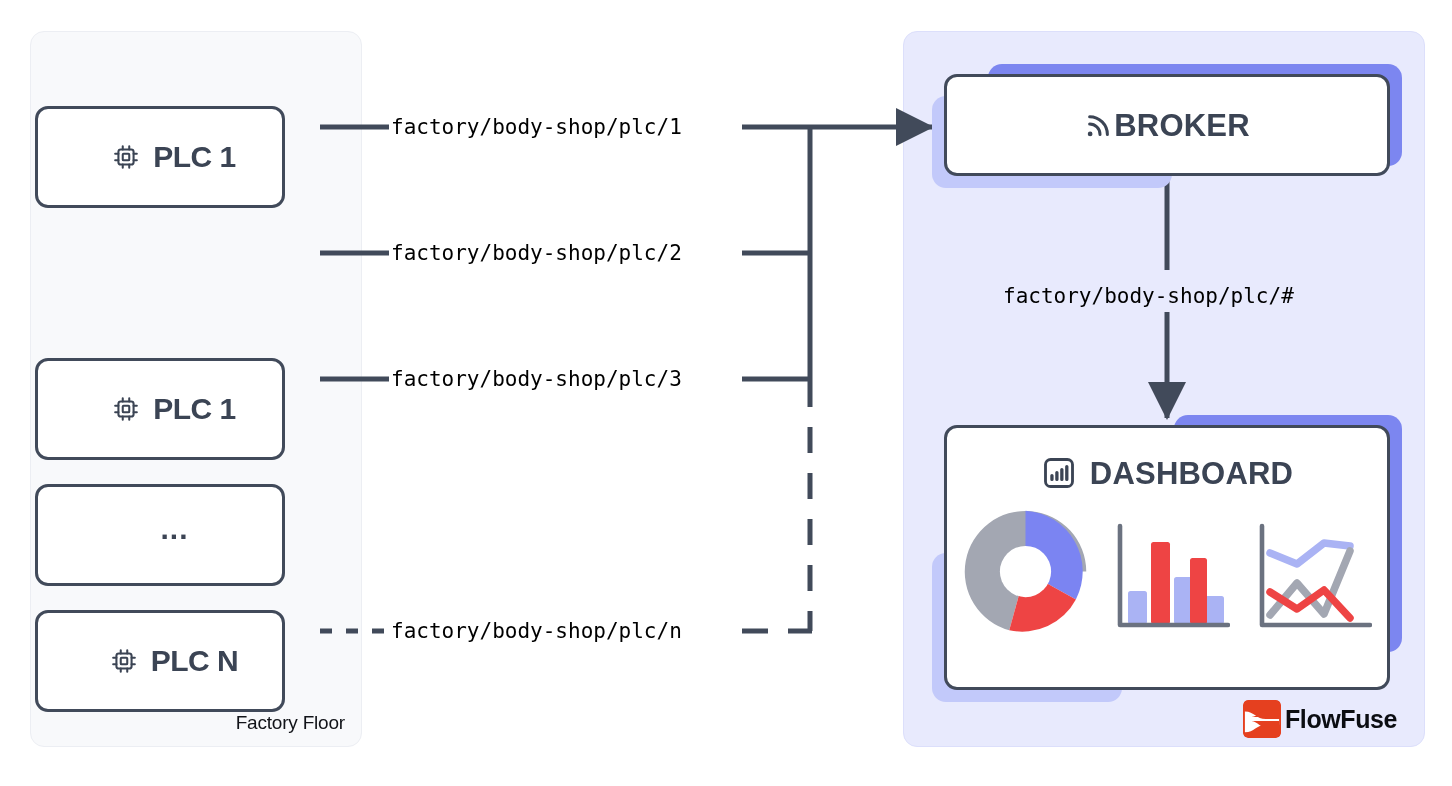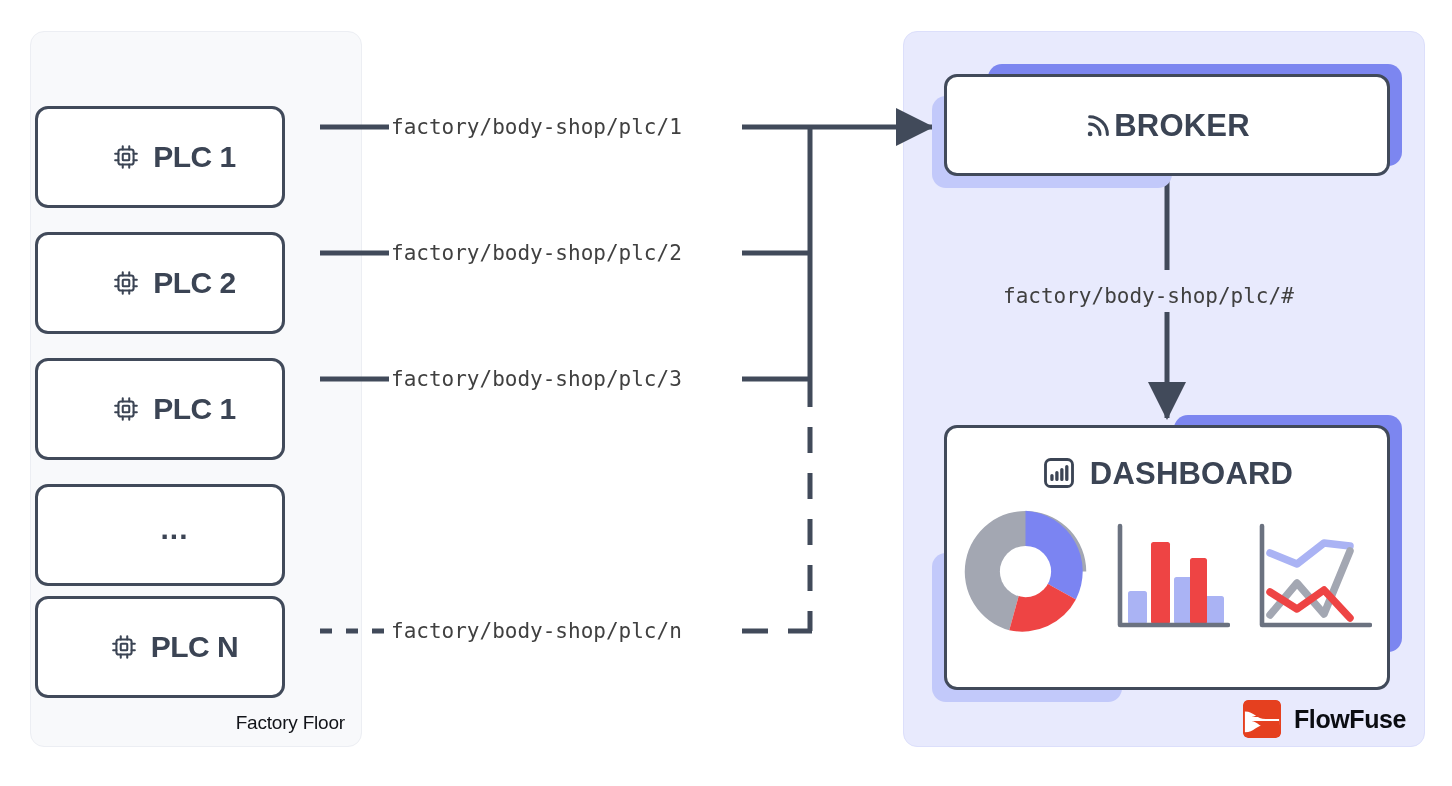--- a/index.html
+++ b/index.html
@@ -136,35 +136,35 @@
     left: 0; top: 0;
     width: 1452px; height: 786px;
     pointer-events: none;
   }
 
   
   .topic {
     position: absolute;
     font-family: "DejaVu Sans Mono", "Liberation Mono", monospace;
     font-size: 21px;
-    color: #404040;
+    color: #000000;
     white-space: nowrap;
     line-height: 1;
   }
   #topic-1 { left: 391px; top: 117px; }
   #topic-2 { left: 391px; top: 243px; }
   #topic-3 { left: 391px; top: 369px; }
   #topic-n { left: 391px; top: 621px; }
   #topic-sub { left: 1003px; top: 286px; }
 
   
   #flowfuse {
     position: absolute;
     left: 1243px; top: 700px;
-    display: flex; align-items: center; gap: 13px;
+    display: flex; align-items: center; gap: 4px;
   }
   #ff-mark { width: 38px; height: 38px; display: block; border-radius: 5px; }
   #ff-word {
     font-size: 25px;
     font-weight: bold;
     color: #0b0d12;
     letter-spacing: -0.4px;
     line-height: 1;
   }
 </style>
@@ -179,43 +179,35 @@
 
   <div class="plc-card" style="top:106px">
     <svg class="cpu-icon" viewBox="0 0 24 24" fill="none" stroke="#3b4454" stroke-width="1.9" stroke-linecap="round" stroke-linejoin="round">
       <rect x="5" y="5" width="14" height="14" rx="2.2"></rect>
       <rect x="9" y="9" width="6" height="6" rx="0.8"></rect>
       <path d="M9 2v3M15 2v3M9 19v3M15 19v3M2 9h3M2 15h3M19 9h3M19 15h3"></path>
     </svg>
     <span class="plc-label">PLC 1</span>
   </div>
 
-  <div class="plc-card" style="top:232px">
-    <svg class="cpu-icon" viewBox="0 0 24 24" fill="none" stroke="#3b4454" stroke-width="1.9" stroke-linecap="round" stroke-linejoin="round">
-      <rect x="5" y="5" width="14" height="14" rx="2.2"></rect>
-      <rect x="9" y="9" width="6" height="6" rx="0.8"></rect>
-      <path d="M9 2v3M15 2v3M9 19v3M15 19v3M2 9h3M2 15h3M19 9h3M19 15h3"></path>
-    </svg>
-    <span class="plc-label">PLC 2</span>
-  </div>
 
   <div class="plc-card" style="top:358px">
     <svg class="cpu-icon" viewBox="0 0 24 24" fill="none" stroke="#3b4454" stroke-width="1.9" stroke-linecap="round" stroke-linejoin="round">
       <rect x="5" y="5" width="14" height="14" rx="2.2"></rect>
       <rect x="9" y="9" width="6" height="6" rx="0.8"></rect>
       <path d="M9 2v3M15 2v3M9 19v3M15 19v3M2 9h3M2 15h3M19 9h3M19 15h3"></path>
     </svg>
     <span class="plc-label">PLC 1</span>
   </div>
 
   <div class="plc-card" style="top:484px">
     <span class="plc-dots">...</span>
   </div>
 
-  <div class="plc-card" style="top:596px">
+  <div class="plc-card" style="top:610px">
     <svg class="cpu-icon" viewBox="0 0 24 24" fill="none" stroke="#3b4454" stroke-width="1.9" stroke-linecap="round" stroke-linejoin="round">
       <rect x="5" y="5" width="14" height="14" rx="2.2"></rect>
       <rect x="9" y="9" width="6" height="6" rx="0.8"></rect>
       <path d="M9 2v3M15 2v3M9 19v3M15 19v3M2 9h3M2 15h3M19 9h3M19 15h3"></path>
     </svg>
     <span class="plc-label">PLC N</span>
   </div>
 
   <div id="cloud-panel"></div>
 

